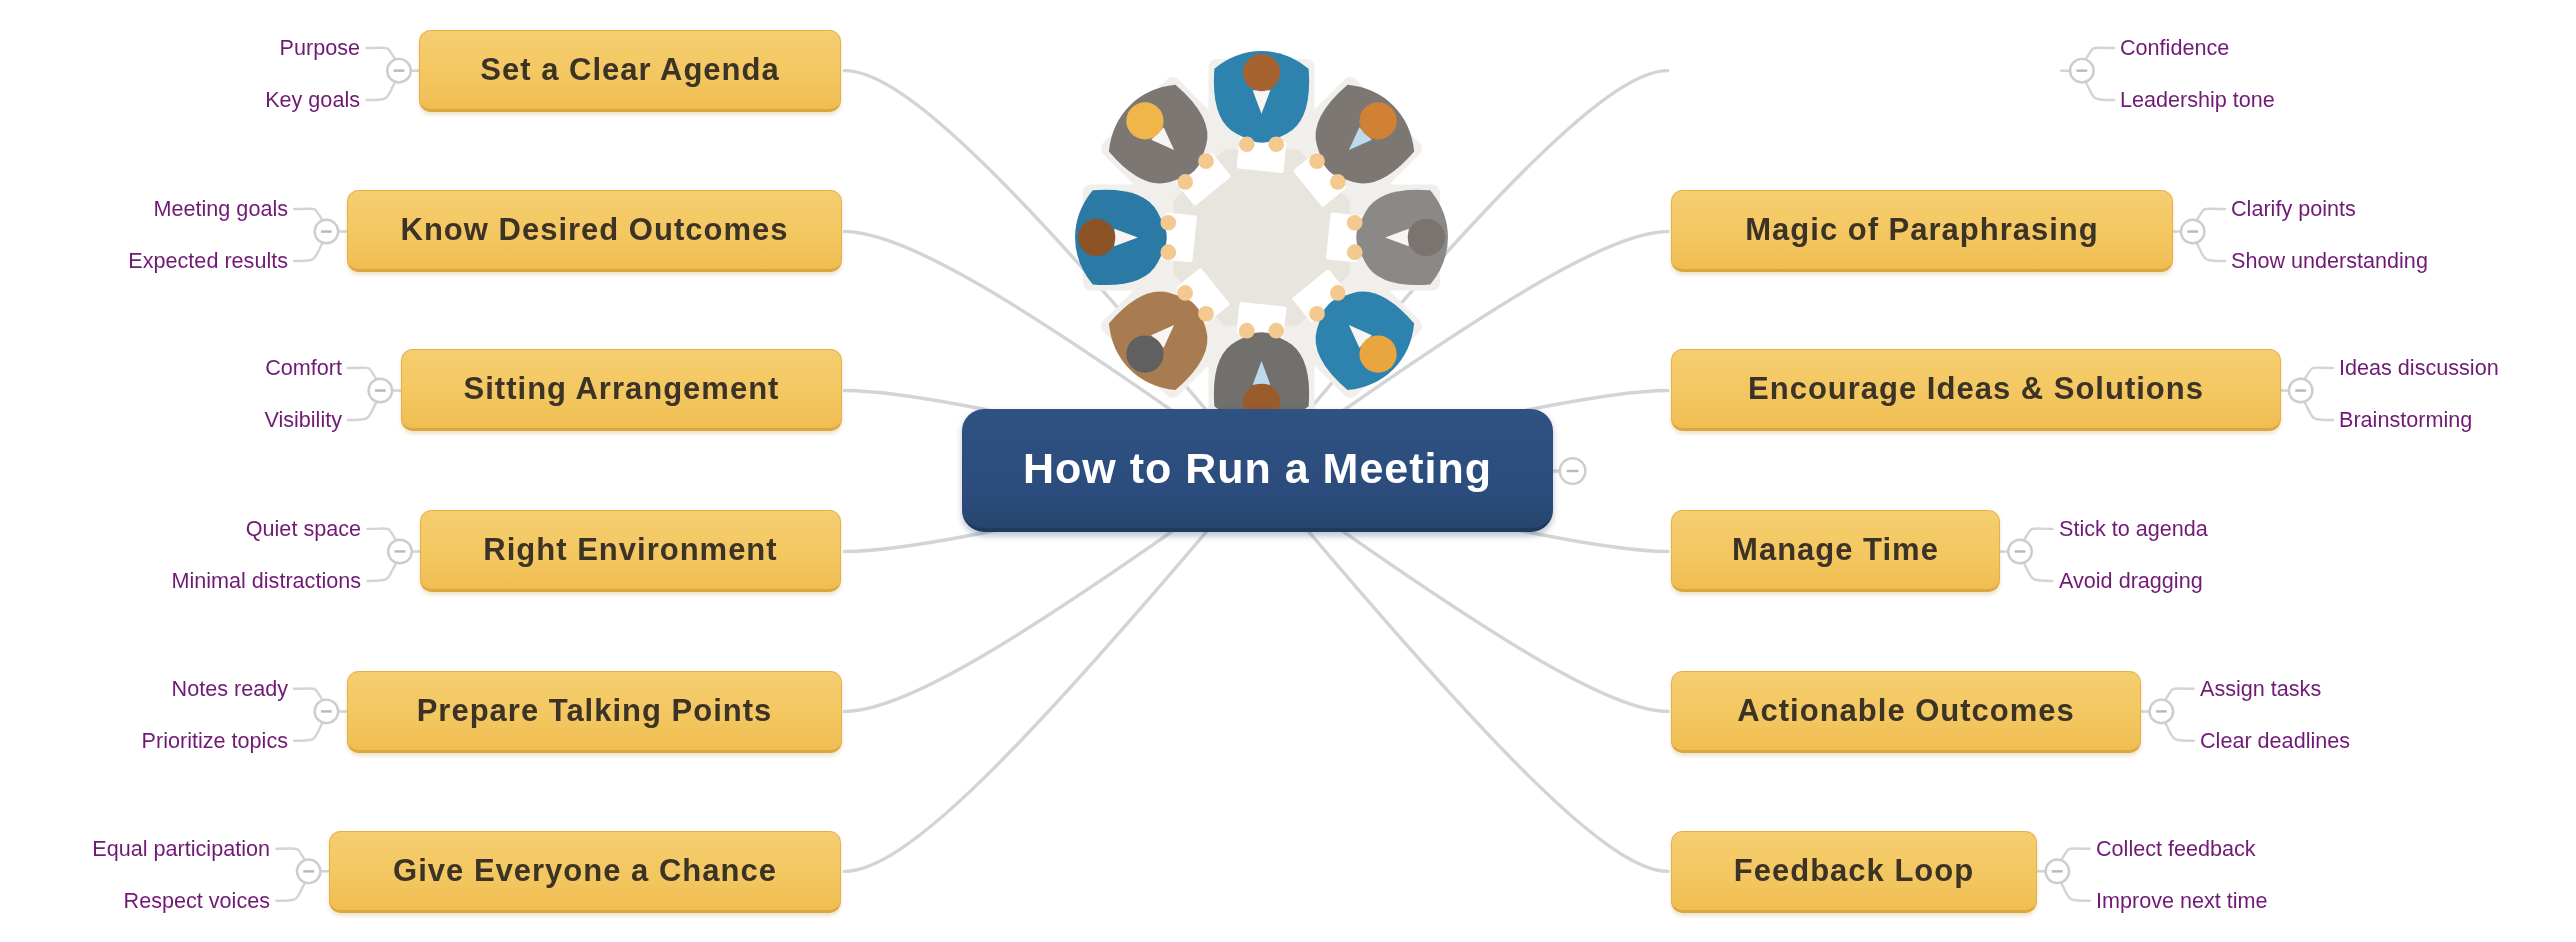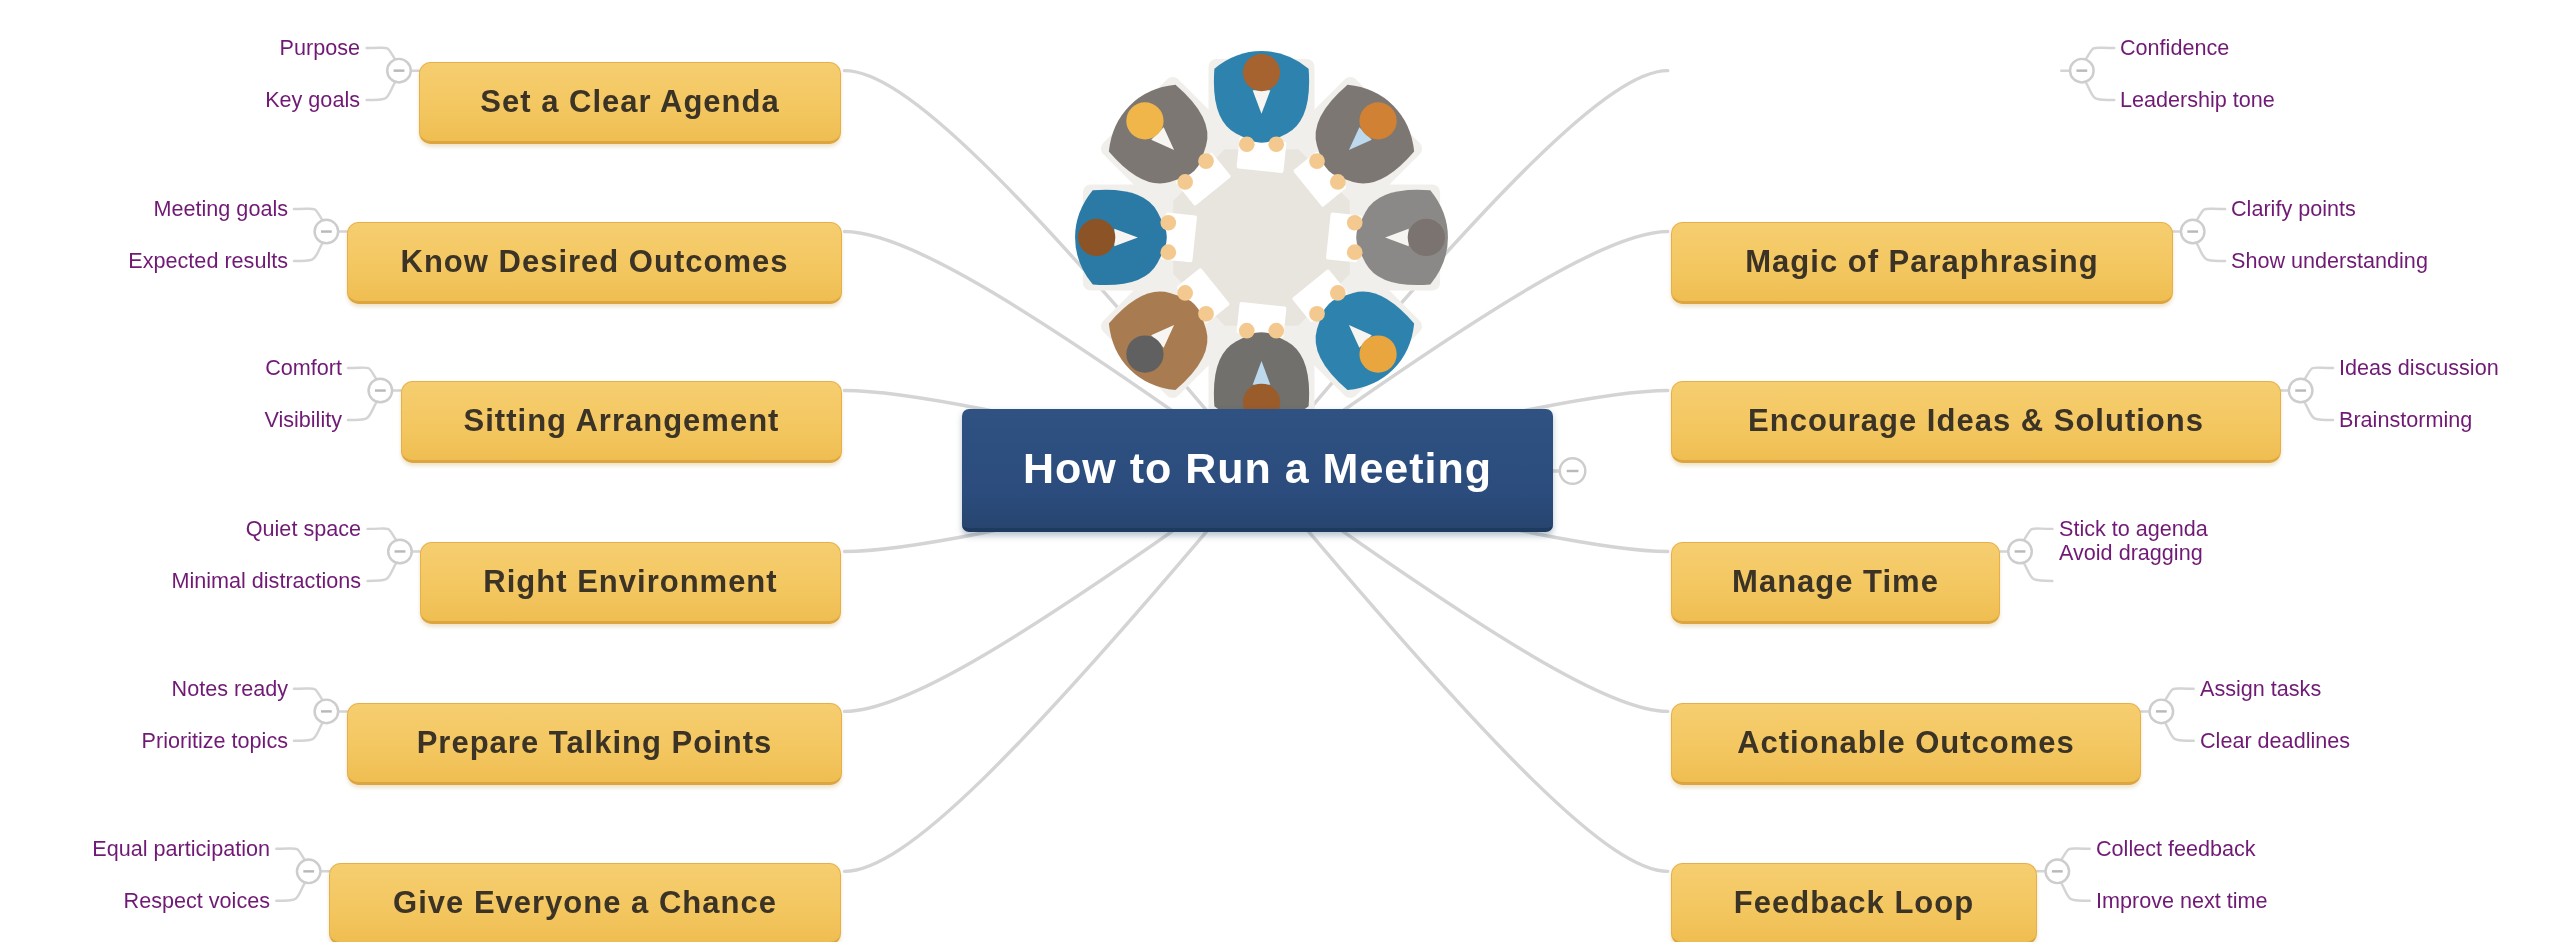--- a/index.html
+++ b/index.html
@@ -8,24 +8,24 @@
     font-family:"Liberation Sans", sans-serif;
   }
   #wires{position:absolute;left:0;top:0;width:2576px;height:942px;}
   .branch{
     position:absolute;height:82px;border-radius:11.8px;
     background:linear-gradient(180deg,#F6CE70 0%,#F3C65F 60%,#EFBE52 100%);
     border:1px solid #E5B04A;border-bottom:3.9px solid #DCA53F;
     box-shadow:0 2.9px 3.9px rgba(190,150,60,0.25);
     display:flex;align-items:center;justify-content:center;
     font-weight:bold;font-size:31px;letter-spacing:1px;color:#3B3326;
-    box-sizing:border-box;white-space:nowrap;margin-top:32px;
+    box-sizing:border-box;white-space:nowrap;
   }
   .center-node{
-    position:absolute;left:962px;top:409px;width:591px;height:123px;border-radius:7px;
+    position:absolute;left:962px;top:409px;width:591px;height:123px;border-radius:22px;
     background:linear-gradient(180deg,#2F5283 0%,#2B4C7D 70%,#27456F 100%);
     border-bottom:4.9px solid #1E3A5F;
     box-shadow:0 3.9px 5.9px rgba(30,58,95,0.3);
     display:flex;align-items:center;justify-content:center;
     font-weight:bold;font-size:43px;letter-spacing:1px;color:#ffffff;
     box-sizing:border-box;white-space:nowrap;
   }
   .subtopic{
     position:absolute;font-size:21.6px;line-height:25.5px;color:#701a75;white-space:nowrap;
   }
@@ -256,20 +256,20 @@
   <span class="subtopic" style="top:836px;right:2306px">Equal participation</span>
   <span class="subtopic" style="top:888px;right:2306px">Respect voices</span>
 
   <span class="subtopic" style="top:35px;left:2120px">Confidence</span>
   <span class="subtopic" style="top:87px;left:2120px">Leadership tone</span>
   <span class="subtopic" style="top:196px;left:2231px">Clarify points</span>
   <span class="subtopic" style="top:248px;left:2231px">Show understanding</span>
   <span class="subtopic" style="top:355px;left:2339px">Ideas discussion</span>
   <span class="subtopic" style="top:407px;left:2339px">Brainstorming</span>
   <span class="subtopic" style="top:516px;left:2059px">Stick to agenda</span>
-  <span class="subtopic" style="top:540px;left:2059px">Avoid dragging</span>
+  <span class="subtopic" style="top:568px;left:2059px">Avoid dragging</span>
   <span class="subtopic" style="top:676px;left:2200px">Assign tasks</span>
   <span class="subtopic" style="top:728px;left:2200px">Clear deadlines</span>
   <span class="subtopic" style="top:836px;left:2096px">Collect feedback</span>
   <span class="subtopic" style="top:888px;left:2096px">Improve next time</span>
 
 </div>
 
 
 </body></html>

